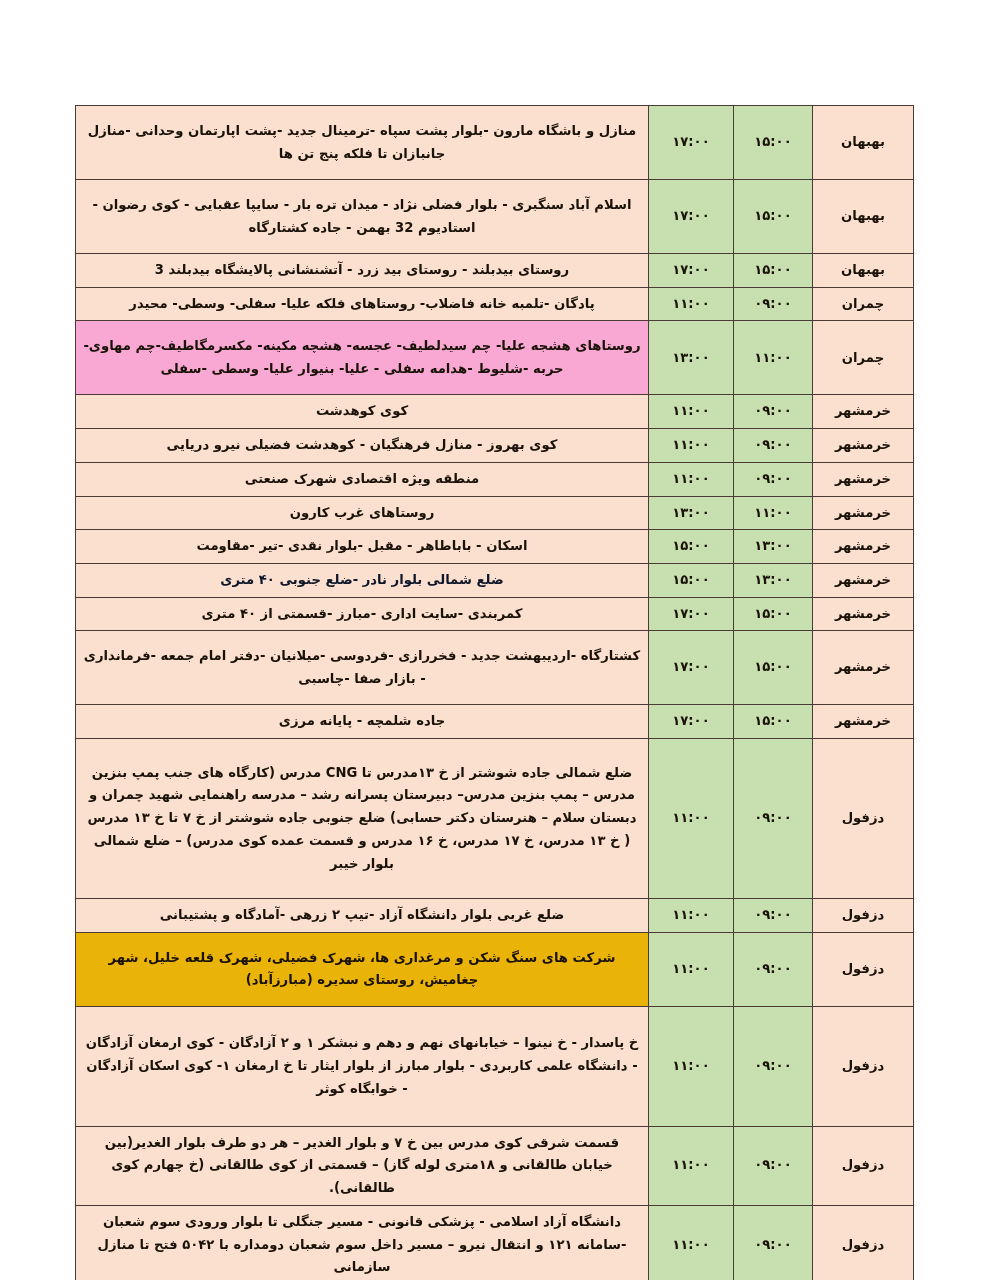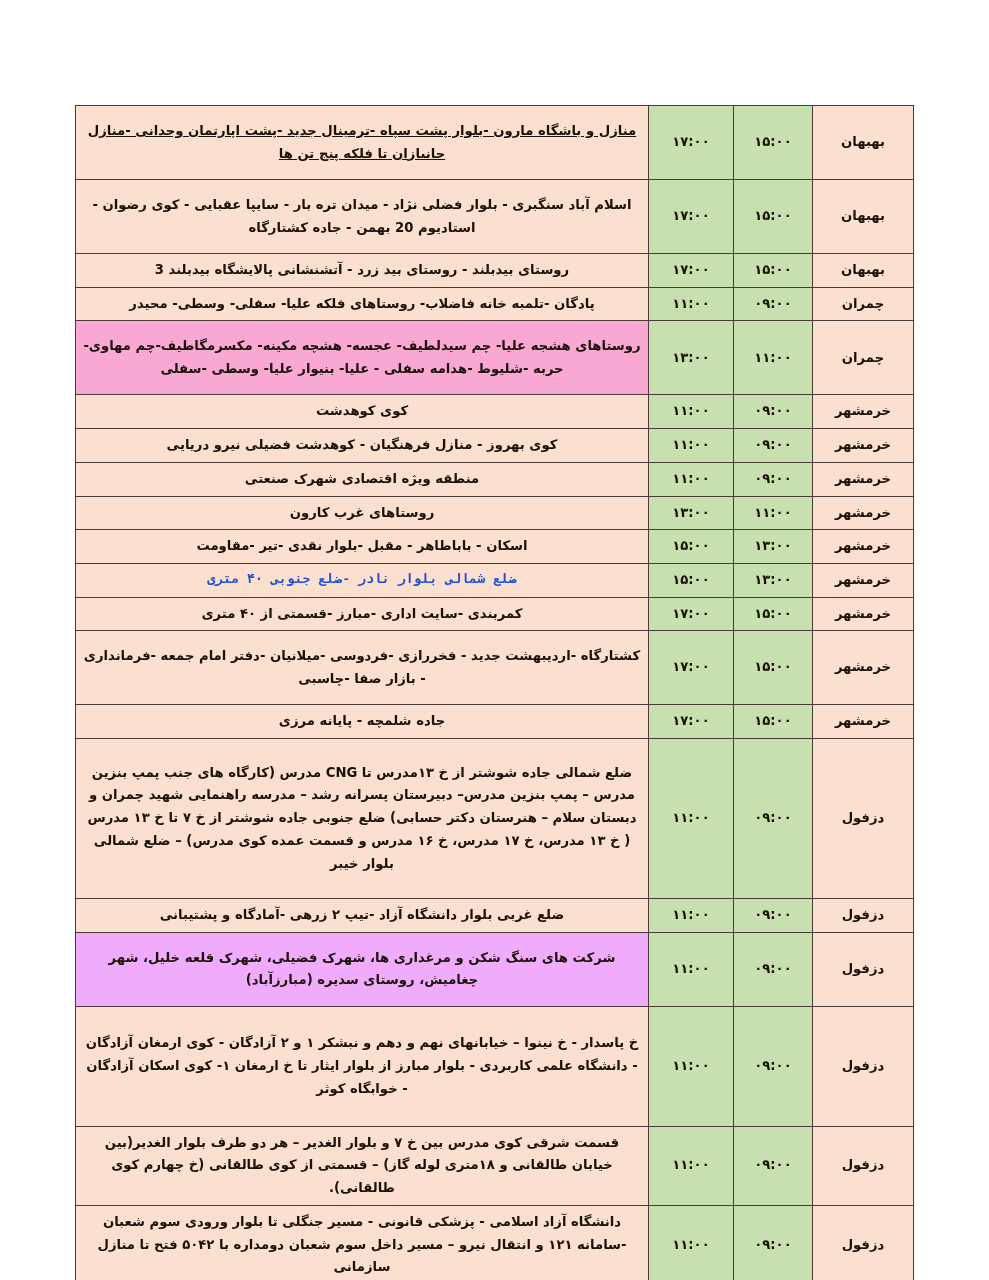--- a/index.html
+++ b/index.html
@@ -88,27 +88,27 @@
         <col class="c-city">
         <col class="c-start">
         <col class="c-end">
         <col class="c-desc">
       </colgroup>
       <tbody>
           <tr class="h-tall">
             <td class="city" style="background: rgb(251, 224, 208); border-color: rgb(74, 59, 54); color: rgb(26, 18, 8);">بهبهان</td>
             <td class="time" style="background: rgb(200, 224, 175); border-color: rgb(74, 59, 54); color: rgb(26, 18, 8);">۱۵:۰۰</td>
             <td class="time" style="background: rgb(200, 224, 175); border-color: rgb(74, 59, 54); color: rgb(26, 18, 8);">۱۷:۰۰</td>
-            <td class="desc" style="background: rgb(251, 224, 208); border-color: rgb(74, 59, 54); color: rgb(26, 18, 8); text-decoration: underline;">منازل و باشگاه مارون -بلوار پشت سپاه -ترمینال جدید -پشت اپارتمان وحدانی -منازل جانبازان تا فلکه پنج تن ها</td>
+            <td class="desc" style="background: rgb(251, 224, 208); border-color: rgb(74, 59, 54); color: rgb(26, 18, 8);">منازل و باشگاه مارون -بلوار پشت سپاه -ترمینال جدید -پشت اپارتمان وحدانی -منازل جانبازان تا فلکه پنج تن ها</td>
           </tr>
           <tr class="h-tall">
             <td class="city" style="background: rgb(251, 224, 208); border-color: rgb(74, 59, 54); color: rgb(26, 18, 8);">بهبهان</td>
             <td class="time" style="background: rgb(200, 224, 175); border-color: rgb(74, 59, 54); color: rgb(26, 18, 8);">۱۵:۰۰</td>
             <td class="time" style="background: rgb(200, 224, 175); border-color: rgb(74, 59, 54); color: rgb(26, 18, 8);">۱۷:۰۰</td>
-            <td class="desc" style="background: rgb(251, 224, 208); border-color: rgb(74, 59, 54); color: rgb(26, 18, 8);">اسلام آباد سنگبری - بلوار فضلی نژاد - میدان تره بار - سایپا عقبایی - کوی رضوان - استادیوم 20 بهمن - جاده کشتارگاه</td>
+            <td class="desc" style="background: rgb(251, 224, 208); border-color: rgb(74, 59, 54); color: rgb(26, 18, 8);">اسلام آباد سنگبری - بلوار فضلی نژاد - میدان تره بار - سایپا عقبایی - کوی رضوان - استادیوم 32 بهمن - جاده کشتارگاه</td>
           </tr>
           <tr>
             <td class="city" style="background: rgb(251, 224, 208); border-color: rgb(74, 59, 54); color: rgb(26, 18, 8);">بهبهان</td>
             <td class="time" style="background: rgb(200, 224, 175); border-color: rgb(74, 59, 54); color: rgb(26, 18, 8);">۱۵:۰۰</td>
             <td class="time" style="background: rgb(200, 224, 175); border-color: rgb(74, 59, 54); color: rgb(26, 18, 8);">۱۷:۰۰</td>
             <td class="desc" style="background: rgb(251, 224, 208); border-color: rgb(74, 59, 54); color: rgb(26, 18, 8);">روستای بیدبلند - روستای بید زرد - آتشنشانی پالایشگاه بیدبلند 3</td>
           </tr>
           <tr>
             <td class="city" style="background: rgb(251, 224, 208); border-color: rgb(74, 59, 54); color: rgb(26, 18, 8);">چمران</td>
             <td class="time" style="background: rgb(200, 224, 175); border-color: rgb(74, 59, 54); color: rgb(26, 18, 8);">۰۹:۰۰</td>
@@ -148,21 +148,21 @@
           <tr>
             <td class="city" style="background: rgb(251, 224, 208); border-color: rgb(74, 59, 54); color: rgb(26, 18, 8);">خرمشهر</td>
             <td class="time" style="background: rgb(200, 224, 175); border-color: rgb(74, 59, 54); color: rgb(26, 18, 8);">۱۳:۰۰</td>
             <td class="time" style="background: rgb(200, 224, 175); border-color: rgb(74, 59, 54); color: rgb(26, 18, 8);">۱۵:۰۰</td>
             <td class="desc" style="background: rgb(251, 224, 208); border-color: rgb(74, 59, 54); color: rgb(26, 18, 8);">اسکان - باباطاهر - مقبل -بلوار نقدی -تیر -مقاومت</td>
           </tr>
           <tr>
             <td class="city" style="background: rgb(251, 224, 208); border-color: rgb(74, 59, 54); color: rgb(26, 18, 8);">خرمشهر</td>
             <td class="time" style="background: rgb(200, 224, 175); border-color: rgb(74, 59, 54); color: rgb(26, 18, 8);">۱۳:۰۰</td>
             <td class="time" style="background: rgb(200, 224, 175); border-color: rgb(74, 59, 54); color: rgb(26, 18, 8);">۱۵:۰۰</td>
-            <td class="desc" style="background: rgb(251, 224, 208); border-color: rgb(74, 59, 54); color: #1d4ed8; font-family: Liberation Mono, monospace;">ضلع شمالی بلوار نادر -ضلع جنوبی ۴۰ متری</td>
+            <td class="desc" style="background: rgb(251, 224, 208); border-color: rgb(74, 59, 54); color: #0f172a;">ضلع شمالی بلوار نادر -ضلع جنوبی ۴۰ متری</td>
           </tr>
           <tr>
             <td class="city" style="background: rgb(251, 224, 208); border-color: rgb(74, 59, 54); color: rgb(26, 18, 8);">خرمشهر</td>
             <td class="time" style="background: rgb(200, 224, 175); border-color: rgb(74, 59, 54); color: rgb(26, 18, 8);">۱۵:۰۰</td>
             <td class="time" style="background: rgb(200, 224, 175); border-color: rgb(74, 59, 54); color: rgb(26, 18, 8);">۱۷:۰۰</td>
             <td class="desc" style="background: rgb(251, 224, 208); border-color: rgb(74, 59, 54); color: rgb(26, 18, 8);">کمربندی -سایت اداری -مبارز -قسمتی از ۴۰ متری</td>
           </tr>
           <tr class="h-tall">
             <td class="city" style="background: rgb(251, 224, 208); border-color: rgb(74, 59, 54); color: rgb(26, 18, 8);">خرمشهر</td>
             <td class="time" style="background: rgb(200, 224, 175); border-color: rgb(74, 59, 54); color: rgb(26, 18, 8);">۱۵:۰۰</td>
@@ -184,21 +184,21 @@
           <tr>
             <td class="city" style="background: rgb(251, 224, 208); border-color: rgb(74, 59, 54); color: rgb(26, 18, 8);">دزفول</td>
             <td class="time" style="background: rgb(200, 224, 175); border-color: rgb(74, 59, 54); color: rgb(26, 18, 8);">۰۹:۰۰</td>
             <td class="time" style="background: rgb(200, 224, 175); border-color: rgb(74, 59, 54); color: rgb(26, 18, 8);">۱۱:۰۰</td>
             <td class="desc" style="background: rgb(251, 224, 208); border-color: rgb(74, 59, 54); color: rgb(26, 18, 8);">ضلع غربی بلوار دانشگاه آزاد -تیپ ۲ زرهی -آمادگاه و پشتیبانی</td>
           </tr>
           <tr class="h-tall">
             <td class="city" style="background: rgb(251, 224, 208); border-color: rgb(74, 59, 54); color: rgb(26, 18, 8);">دزفول</td>
             <td class="time" style="background: rgb(200, 224, 175); border-color: rgb(74, 59, 54); color: rgb(26, 18, 8);">۰۹:۰۰</td>
             <td class="time" style="background: rgb(200, 224, 175); border-color: rgb(74, 59, 54); color: rgb(26, 18, 8);">۱۱:۰۰</td>
-            <td class="desc" style="background: #f0abfc; border-color: rgb(74, 59, 54); color: rgb(26, 18, 8);">شرکت های سنگ شکن و مرغداری ها، شهرک فضیلی، شهرک قلعه خلیل، شهر چغامیش، روستای سدیره (مبارزآباد)</td>
+            <td class="desc" style="background: #eab308; border-color: rgb(74, 59, 54); color: rgb(26, 18, 8);">شرکت های سنگ شکن و مرغداری ها، شهرک فضیلی، شهرک قلعه خلیل، شهر چغامیش، روستای سدیره (مبارزآباد)</td>
           </tr>
           <tr class="h-xtall">
             <td class="city" style="background: rgb(251, 224, 208); border-color: rgb(74, 59, 54); color: rgb(26, 18, 8);">دزفول</td>
             <td class="time" style="background: rgb(200, 224, 175); border-color: rgb(74, 59, 54); color: rgb(26, 18, 8);">۰۹:۰۰</td>
             <td class="time" style="background: rgb(200, 224, 175); border-color: rgb(74, 59, 54); color: rgb(26, 18, 8);">۱۱:۰۰</td>
             <td class="desc" style="background: rgb(251, 224, 208); border-color: rgb(74, 59, 54); color: rgb(26, 18, 8);">خ پاسدار - خ نینوا – خیابانهای نهم و دهم و نبشکر ۱ و ۲ آزادگان - کوی ارمغان آزادگان - دانشگاه علمی کاربردی - بلوار مبارز از بلوار ایثار تا خ ارمغان ۱- کوی اسکان آزادگان - خوابگاه کوثر</td>
           </tr>
           <tr class="h-tall">
             <td class="city" style="background: rgb(251, 224, 208); border-color: rgb(74, 59, 54); color: rgb(26, 18, 8);">دزفول</td>
             <td class="time" style="background: rgb(200, 224, 175); border-color: rgb(74, 59, 54); color: rgb(26, 18, 8);">۰۹:۰۰</td>

